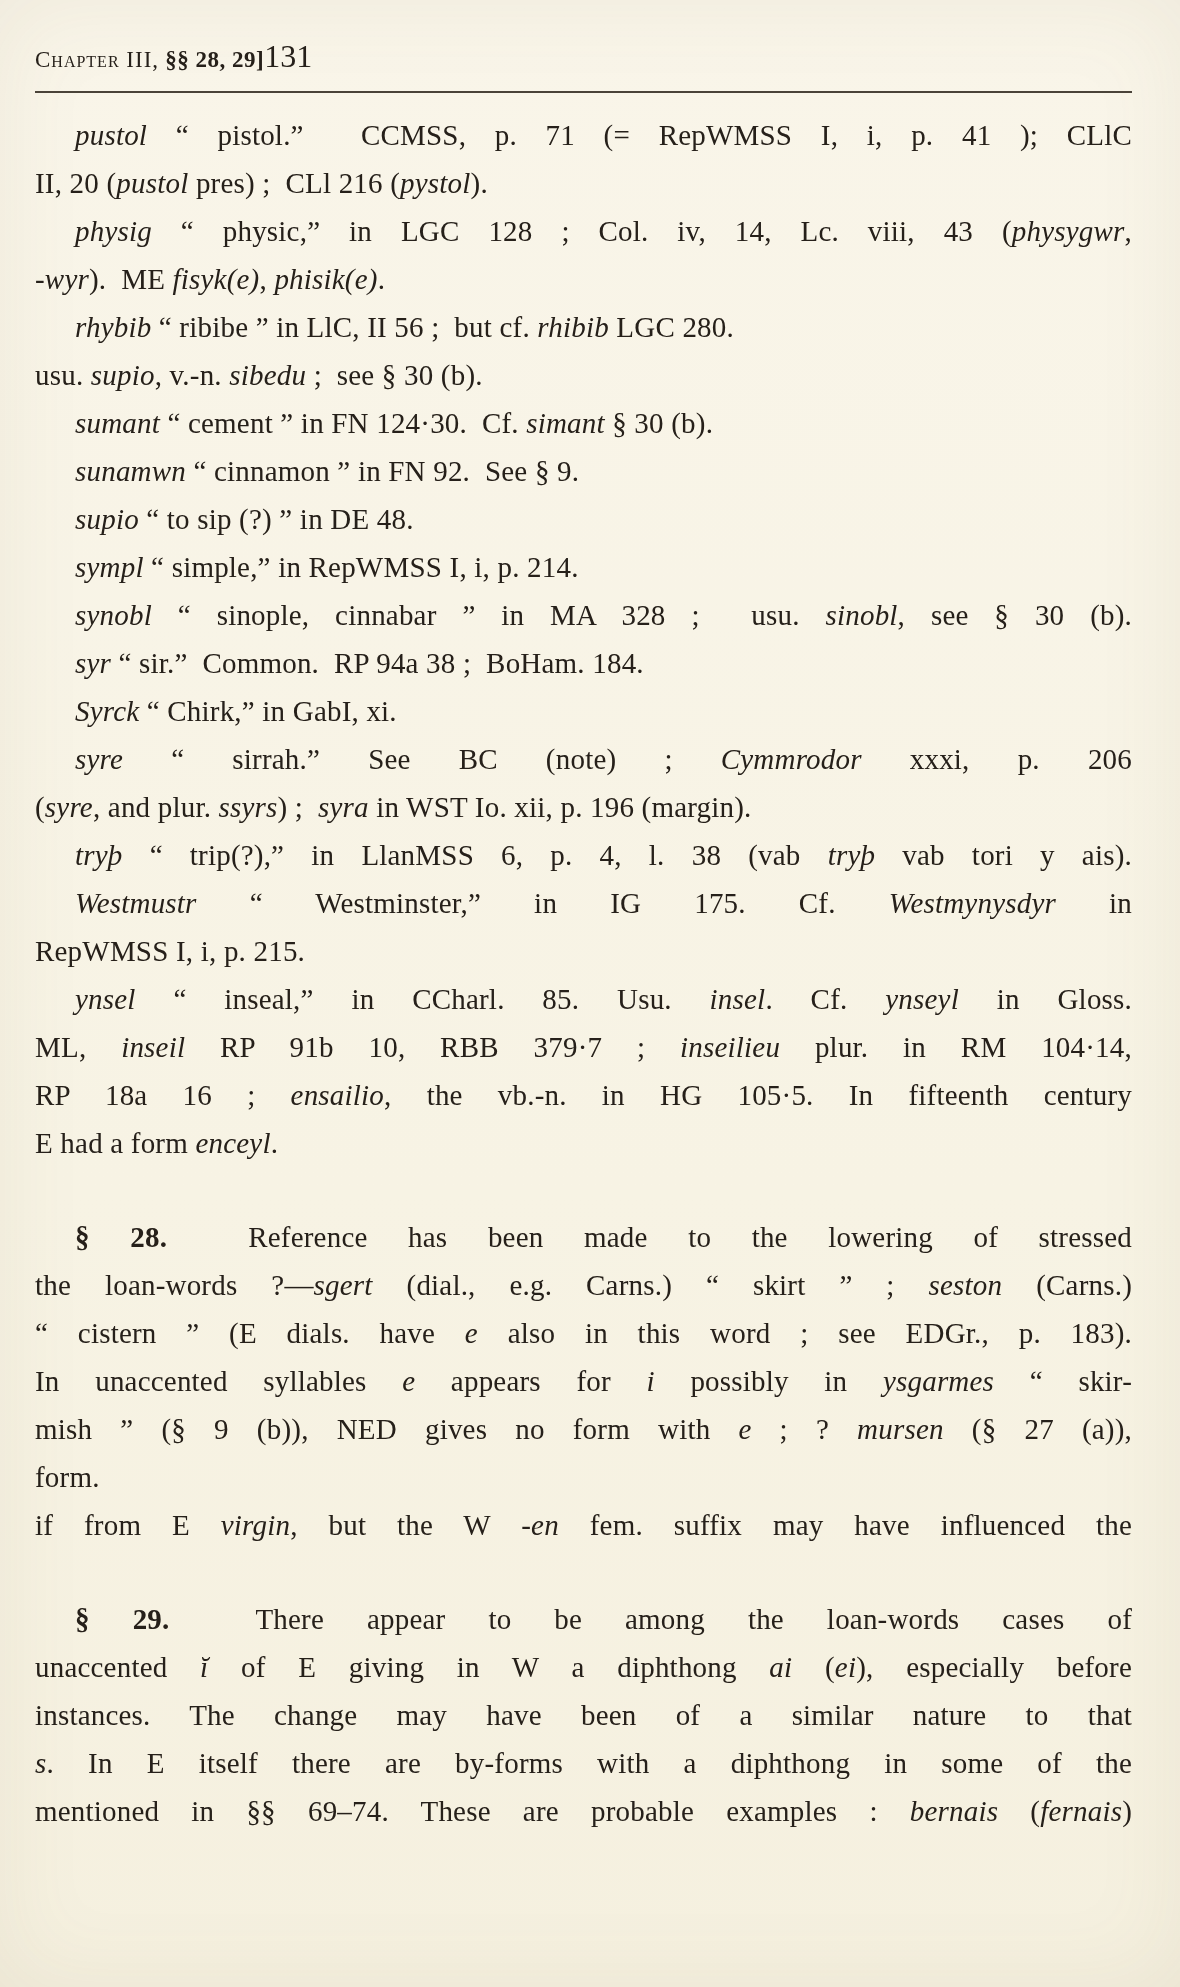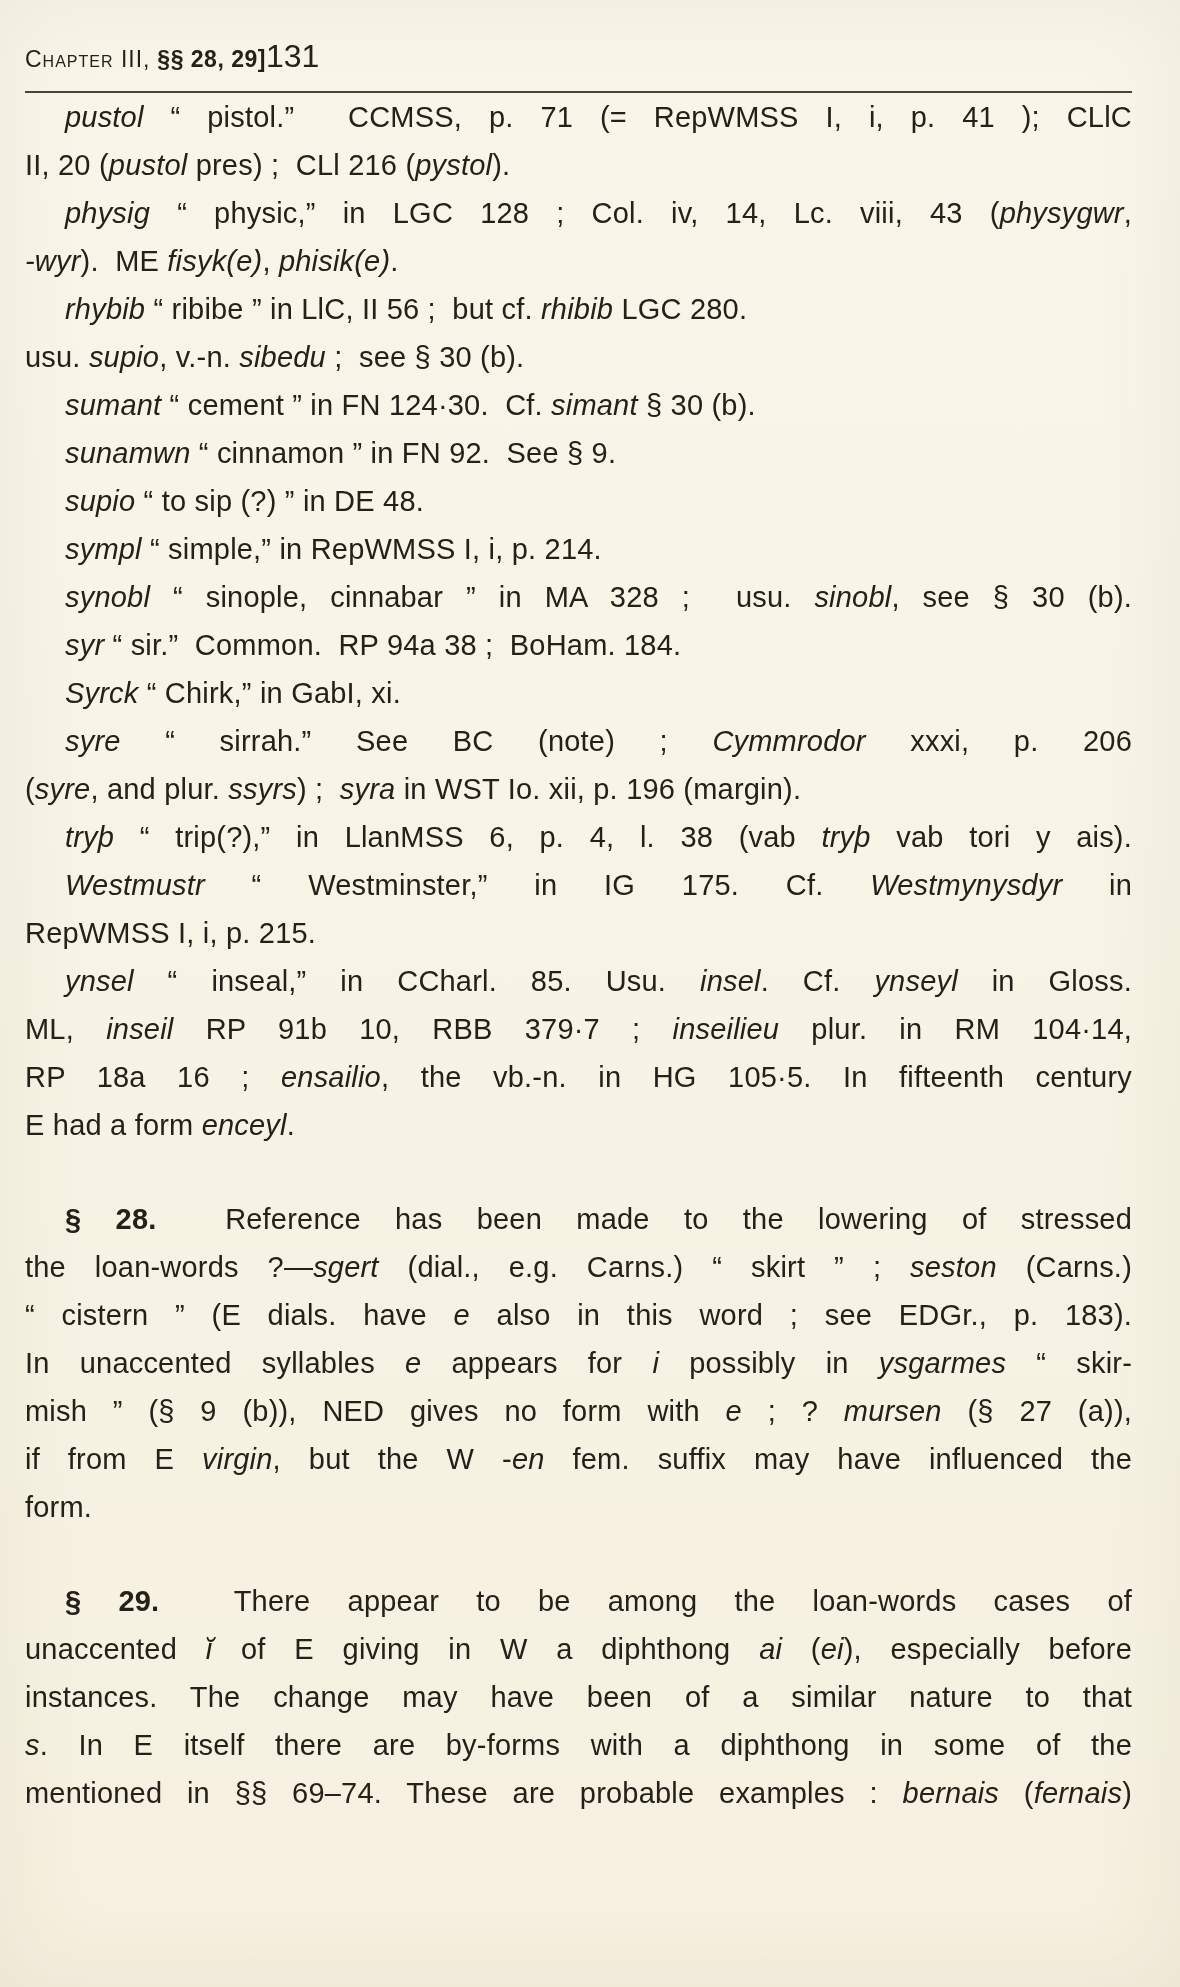--- a/index.html
+++ b/index.html
@@ -5,22 +5,22 @@
   html, body { margin: 0; padding: 0; }
   body { background: #d8d3c6; }
   .page {
     width: 1180px;
     height: 1987px;
     box-sizing: border-box;
     margin: 0 auto;
     background: var(--paper, #f8f4e7);
     background-image: linear-gradient(180deg, #f9f5e9 0%, #f7f3e4 60%, #f5f0df 100%);
     color: var(--ink, #26201a);
-    font-family: Liberation Sans, sans-serif;
-    padding: 38px 48px 0 25px;
+    font-family: Liberation Serif, serif;
+    padding: 38px 48px 0 35px;
     position: relative;
     overflow: hidden;
     box-shadow: inset 0 0 90px rgba(120,100,60,0.08);
   }
   .header {
     display: flex;
     align-items: baseline;
   }
   .chapter-ref {
     font-size: 23px;
@@ -38,20 +38,21 @@
     letter-spacing: 1px;
     white-space: nowrap;
   }
   .page-number { font-size: 32px; }
   .rule {
     border: none;
     border-top: 2px solid var(--rule, #4a4339);
     margin: 16px 0 0 0;
   }
   .page-body {
+    margin-top: 18px;
     font-size: 29px;
     line-height: 48px;
     letter-spacing: 0.2px;
   }
   .para { margin: 0; }
   .para.space-before { margin-top: 46px; }
   .tline {
     text-align: justify;
     text-align-last: justify;
   }
@@ -121,22 +122,22 @@
         <div class="tline"><span>ML, </span><span class="it">inseil</span><span> RP 91b 10, RBB 379·7 ; </span><span class="it">inseilieu</span><span> plur. in RM 104·14,</span></div>
         <div class="tline"><span>RP 18a 16 ; </span><span class="it">ensailio</span><span>, the vb.-n. in HG 105·5. In fifteenth century</span></div>
         <div class="tline lastline"><span>E had a form </span><span class="it">enceyl</span><span>.</span></div>
       </div>
       <div class="para space-before">
         <div class="tline first"><span class="bd">§ 28.</span><span> &nbsp;Reference has been made to the lowering of stressed</span></div>
         <div class="tline"><span>the loan-words ?—</span><span class="it">sgert</span><span> (dial., e.g. Carns.) “ skirt ” ; </span><span class="it">seston</span><span> (Carns.)</span></div>
         <div class="tline"><span>“ cistern ” (E dials. have </span><span class="it">e</span><span> also in this word ; see EDGr., p. 183).</span></div>
         <div class="tline"><span>In unaccented syllables </span><span class="it">e</span><span> appears for </span><span class="it">i</span><span> possibly in </span><span class="it">ysgarmes</span><span> “ skir-</span></div>
         <div class="tline"><span>mish ” (§ 9 (b)), NED gives no form with </span><span class="it">e</span><span> ; ? </span><span class="it">mursen</span><span> (§ 27 (a)),</span></div>
+        <div class="tline lastline"><span>form.</span></div>
         <div class="tline"><span>if from E </span><span class="it">virgin</span><span>, but the W -</span><span class="it">en</span><span> fem. suffix may have influenced the</span></div>
-        <div class="tline lastline"><span>form.</span></div>
       </div>
       <div class="para space-before">
         <div class="tline first"><span class="bd">§ 29.</span><span> &nbsp;There appear to be among the loan-words cases of</span></div>
         <div class="tline"><span>unaccented </span><span class="it">ĭ</span><span> of E giving in W a diphthong </span><span class="it">ai</span><span> (</span><span class="it">ei</span><span>), especially before</span></div>
         <div class="tline"><span>instances. The change may have been of a similar nature to that</span></div>
         <div class="tline"><span class="it">s</span><span>. In E itself there are by-forms with a diphthong in some of the</span></div>
         <div class="tline"><span>mentioned in §§ 69–74. These are probable examples : </span><span class="it">bernais</span><span> (</span><span class="it">fernais</span><span>)</span></div>
       </div>
     </div>
 </div>

